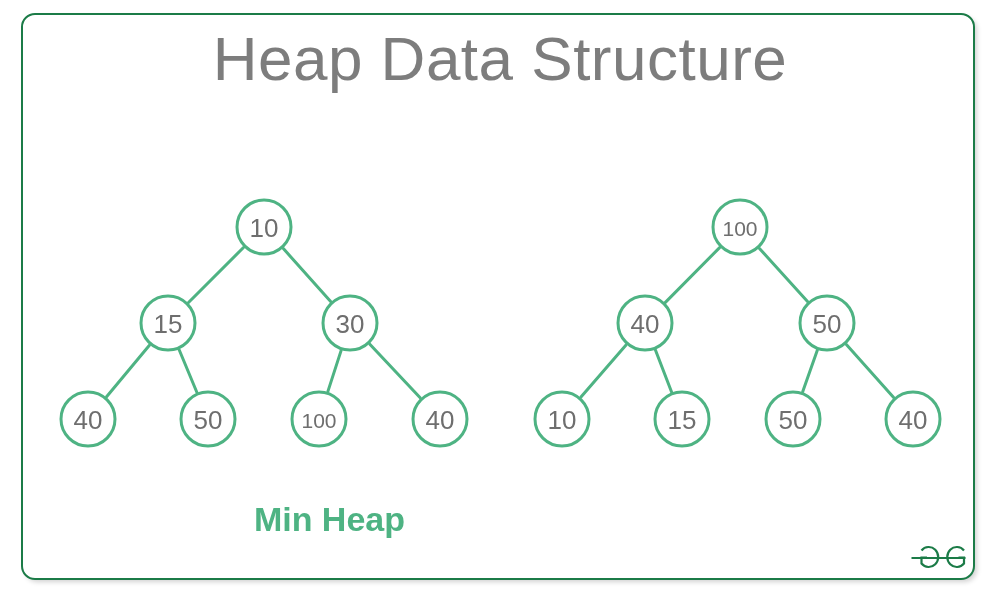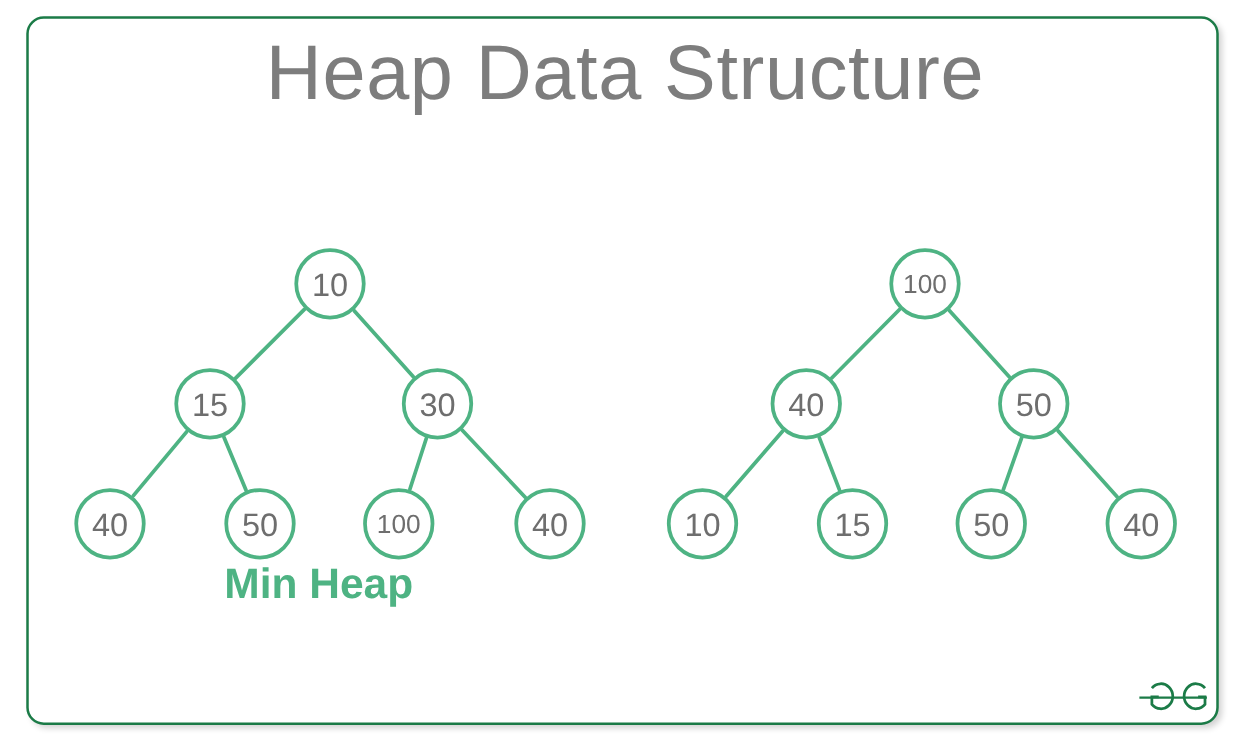--- a/index.html
+++ b/index.html
@@ -54,21 +54,21 @@
   }
   .heap-label {
     position: absolute;
     text-align: center;
     font-size: 34px;
     font-weight: bold;
     color: #4eb383;
     white-space: nowrap;
     line-height: 1;
   }
-  #label-min { left: 105px; top: 450px; width: 300px; }
+  #label-min { left: 105px; top: 502px; width: 300px; text-align: right; }
   #label-max { left: 590px; top: 478px; width: 300px; }
   #logo {
     position: absolute;
     left: 908px;
     top: 540px;
     width: 60px;
     height: 36px;
   }
   .node-circle {
     fill: #ffffff;

